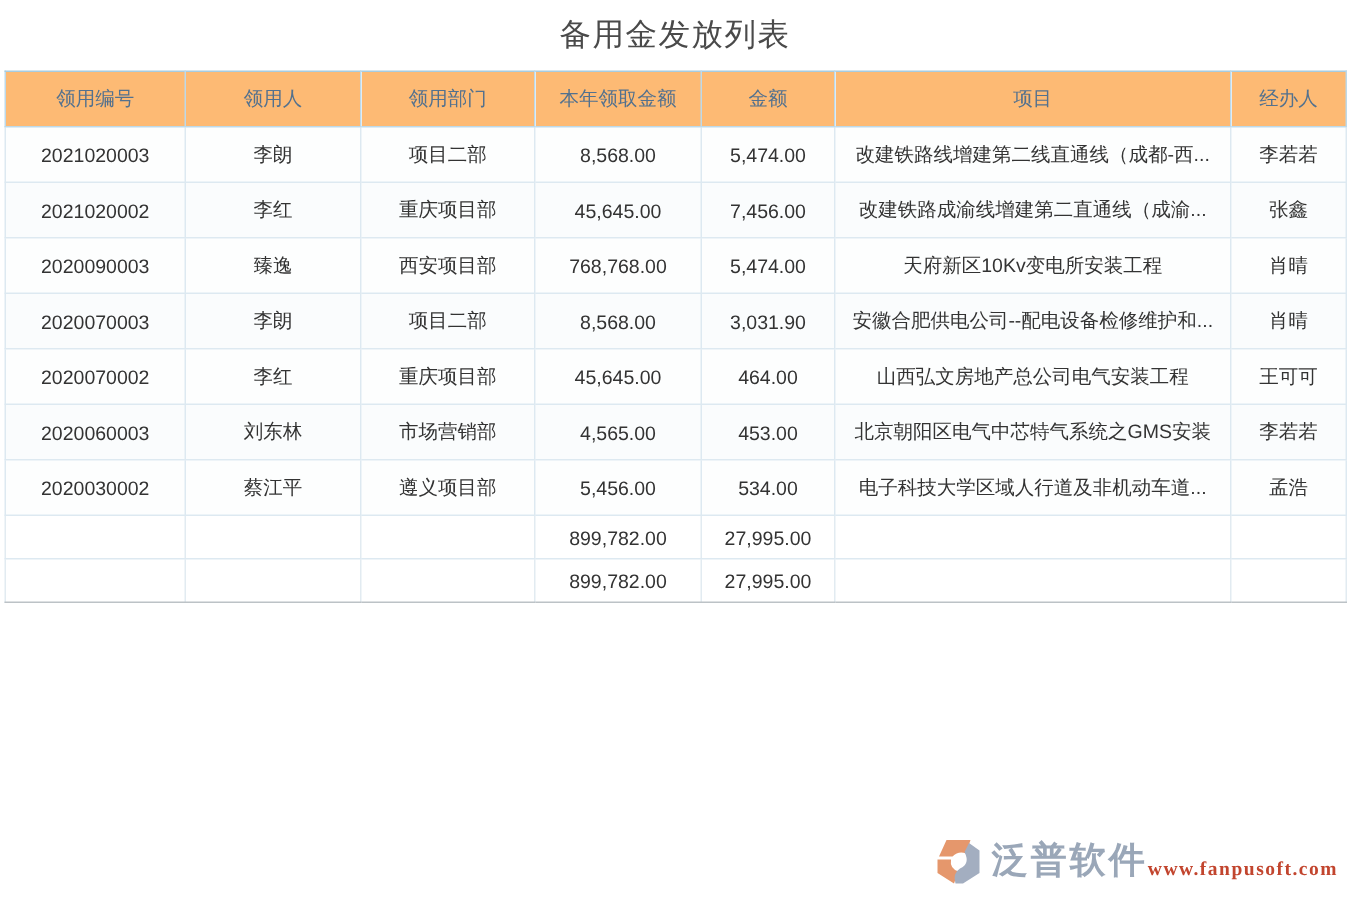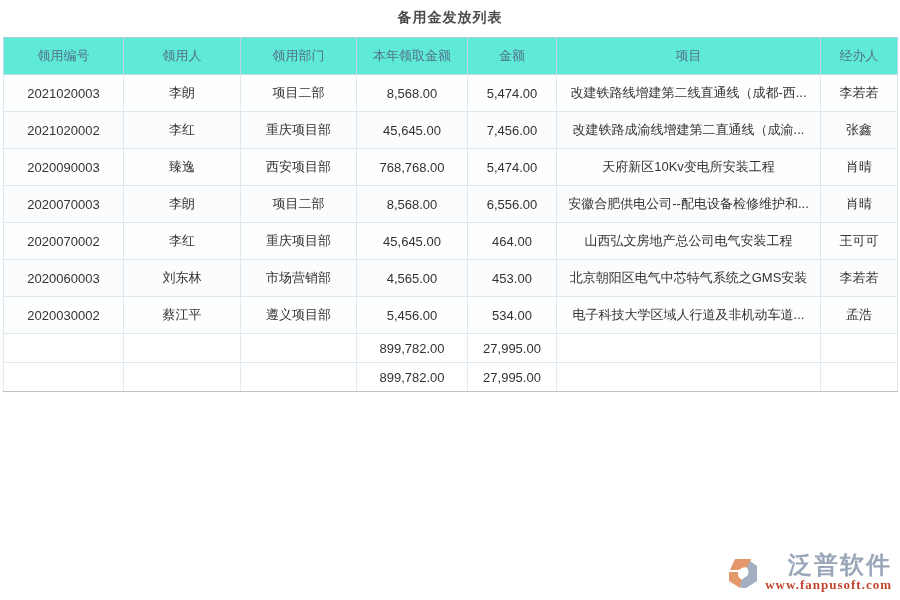--- a/index.html
+++ b/index.html
@@ -5,35 +5,35 @@
   html, body {
     margin: 0; padding: 0;
     width: 900px; height: 600px;
     background: #ffffff;
     overflow: hidden;
     font-family: "Liberation Sans", sans-serif;
     position: relative;
   }
   .page-title {
     text-align: center;
-    font-size: 14px;
-    font-weight: bold;
+    font-size: 21px;
+    font-weight: normal;
     color: #4a4a4a;
     margin: 9px 0 10px 0;
     letter-spacing: 1px;
   }
   .table-wrap { padding: 0 3px; }
   table.grid {
     width: 894px;
     border-collapse: collapse;
     table-layout: fixed;
     font-size: 13px;
   }
   table.grid th {
-    background: #5eead4;
+    background: #fdba74;
     color: #53718e;
     font-weight: normal;
     height: 36px;
     border: 1px solid #bdd9e9;
     border-top: 1px solid #a7cce0;
     padding: 0 4px;
     white-space: nowrap;
     overflow: hidden;
   }
   table.grid td {
@@ -60,21 +60,21 @@
   }
   tr.total-line:last-child td { border-bottom: 1px solid #bcc2c6; }
   .watermark {
     position: absolute;
     right: 8px;
     bottom: 8px;
     display: flex;
     align-items: center;
   }
   .wm-icon { width: 36px; height: 36px; margin-right: 4px; }
-  .wm-text { display: flex; flex-direction: column; align-items: flex-end; justify-content: center; }
+  .wm-text { display: flex; flex-direction: row; align-items: flex-end; justify-content: center; }
   .wm-brand {
     font-size: 24px;
     font-weight: bold;
     color: #9aa7b8;
     line-height: 24px;
     letter-spacing: 2px;
   }
   .wm-url {
     font-family: "Liberation Serif", serif;
     font-size: 13px;
@@ -137,21 +137,21 @@
           <td class="num">768,768.00</td>
           <td class="num">5,474.00</td>
           <td class="blue project">天府新区10Kv变电所安装工程</td>
           <td class="blue">肖晴</td>
         </tr>
         <tr>
           <td class="blue">2020070003</td>
           <td class="blue">李朗</td>
           <td>项目二部</td>
           <td class="num">8,568.00</td>
-          <td class="num">6,556.00</td>
+          <td class="num">3,031.90</td>
           <td class="blue project">安徽合肥供电公司--配电设备检修维护和...</td>
           <td class="blue">肖晴</td>
         </tr>
         <tr>
           <td class="blue">2020070002</td>
           <td class="blue">李红</td>
           <td>重庆项目部</td>
           <td class="num">45,645.00</td>
           <td class="num">464.00</td>
           <td class="blue project">山西弘文房地产总公司电气安装工程</td>

